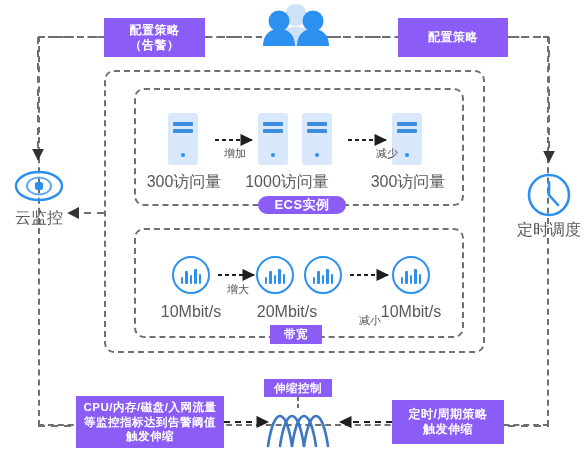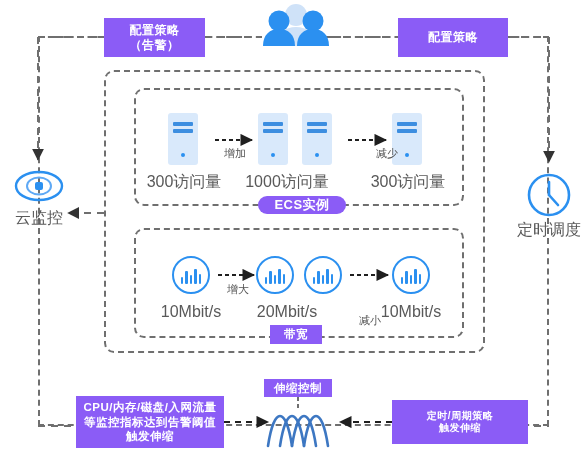--- a/index.html
+++ b/index.html
@@ -42,21 +42,21 @@
   #policy-alarm{ left:104px; top:18px; width:101px; height:39px; font-size:12px;}
   #policy-timer{ left:398px; top:18px; width:110px; height:39px; font-size:12px;}
   #ecs-tag{ left:258px; top:196px; width:88px; height:18px; font-size:13px;border-radius:9px;}
   #bw-tag{ left:270px; top:325px; width:52px; height:19px; font-size:11.5px;}
   #scale-ctrl{ left:264px; top:379px; width:68px; height:18px; font-size:11.5px;}
   #metric-box{
     left:76px; top:396px; width:148px; height:52px; font-size:11.5px;
     padding:2px 4px;
   }
   #schedule-box{
-    left:392px; top:400px; width:136px; height:44px; font-size:10px;
+    left:392px; top:400px; width:112px; height:44px; font-size:12px;
   }
 
   
   .caption{
     position:absolute;
     color:#595959;
     font-size:16px;
     text-align:center;
     white-space:nowrap;
   }

